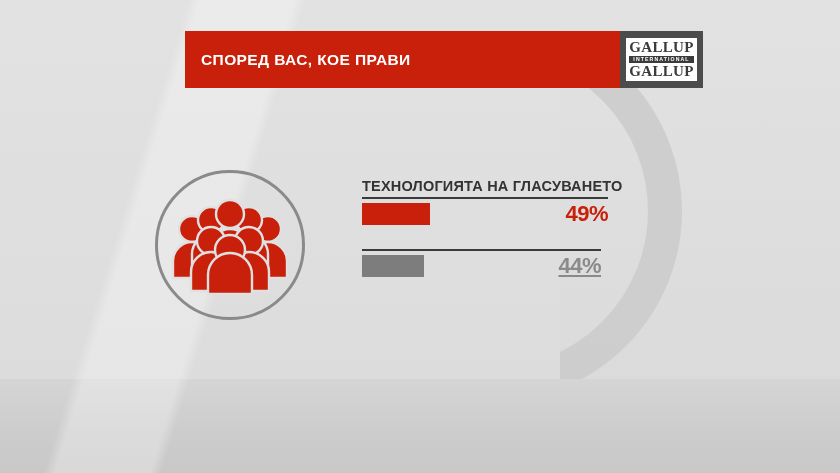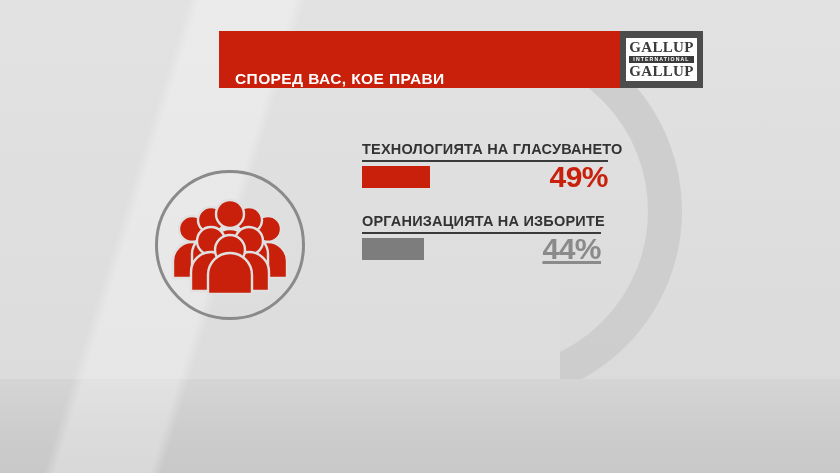--- a/index.html
+++ b/index.html
@@ -68,24 +68,23 @@
     position: absolute;
     left: 185px; top: 31px;
     width: 518px; height: 57px;
     display: flex;
   }
   .header-red {
     flex: 1 1 auto;
     background: #c8200a;
     display: flex;
     flex-direction: column;
-    justify-content: flex-end;
+    justify-content: center;
     padding-left: 16px;
     box-sizing: border-box;
-    margin-left: 34px;
   }
   .header-line {
     color: #ffffff;
     font-size: 15.5px;
     font-weight: bold;
     letter-spacing: .4px;
     line-height: 19px;
     white-space: nowrap;
   }
   .header-logo-box {
@@ -143,39 +142,40 @@
     width: 250px;
   }
   .row { position: relative; }
   .row-label {
     font-size: 14.5px;
     font-weight: bold;
     color: #333333;
     letter-spacing: .2px;
     white-space: nowrap;
     line-height: 18px;
+    margin-top: 37px;
   }
   .row-rule {
     height: 2px;
     background: #3a3a3a;
     margin-top: 2px;
   }
   .row-body {
     position: relative;
     height: 34px;
   }
   .bar {
     position: absolute;
     left: 0; top: 4px;
     height: 22px;
   }
   .pct {
     position: absolute;
     top: -2px;
-    font-size: 30px;
+    font-size: 22px;
     font-weight: bold;
     letter-spacing: -.5px;
     line-height: 34px;
   }
   .row-1 .row-rule { width: 246px; }
   .row-2 .row-rule { width: 239px; }
   .row-3 .row-rule { width: 217px; }
   .row-1 .pct { right: 4px; }
   .row-2 .pct { right: 11px; }
   .row-3 .pct { right: 33px; }
@@ -247,21 +247,20 @@
     <div class="row row-1">
       <div class="row-label">ТЕХНОЛОГИЯТА НА ГЛАСУВАНЕТО</div>
       <div class="row-rule"></div>
       <div class="row-body">
         <div class="bar" style="width:68px;background:#c8200a;"></div>
         <div class="pct" style="color:#c8200a;">49%</div>
       </div>
     </div>
 
     <div class="row row-2">
-      <div class="row-label">ОРГАНИЗАЦИЯТА НА ИЗБОРИТЕ</div>
       <div class="row-rule"></div>
       <div class="row-body">
         <div class="bar" style="width:62px;background:#7d7d7d;"></div>
         <div class="pct" style="color:#8a8a8a;text-decoration:underline;">44%</div>
       </div>
     </div>
 
 
   </div>
 </div>

